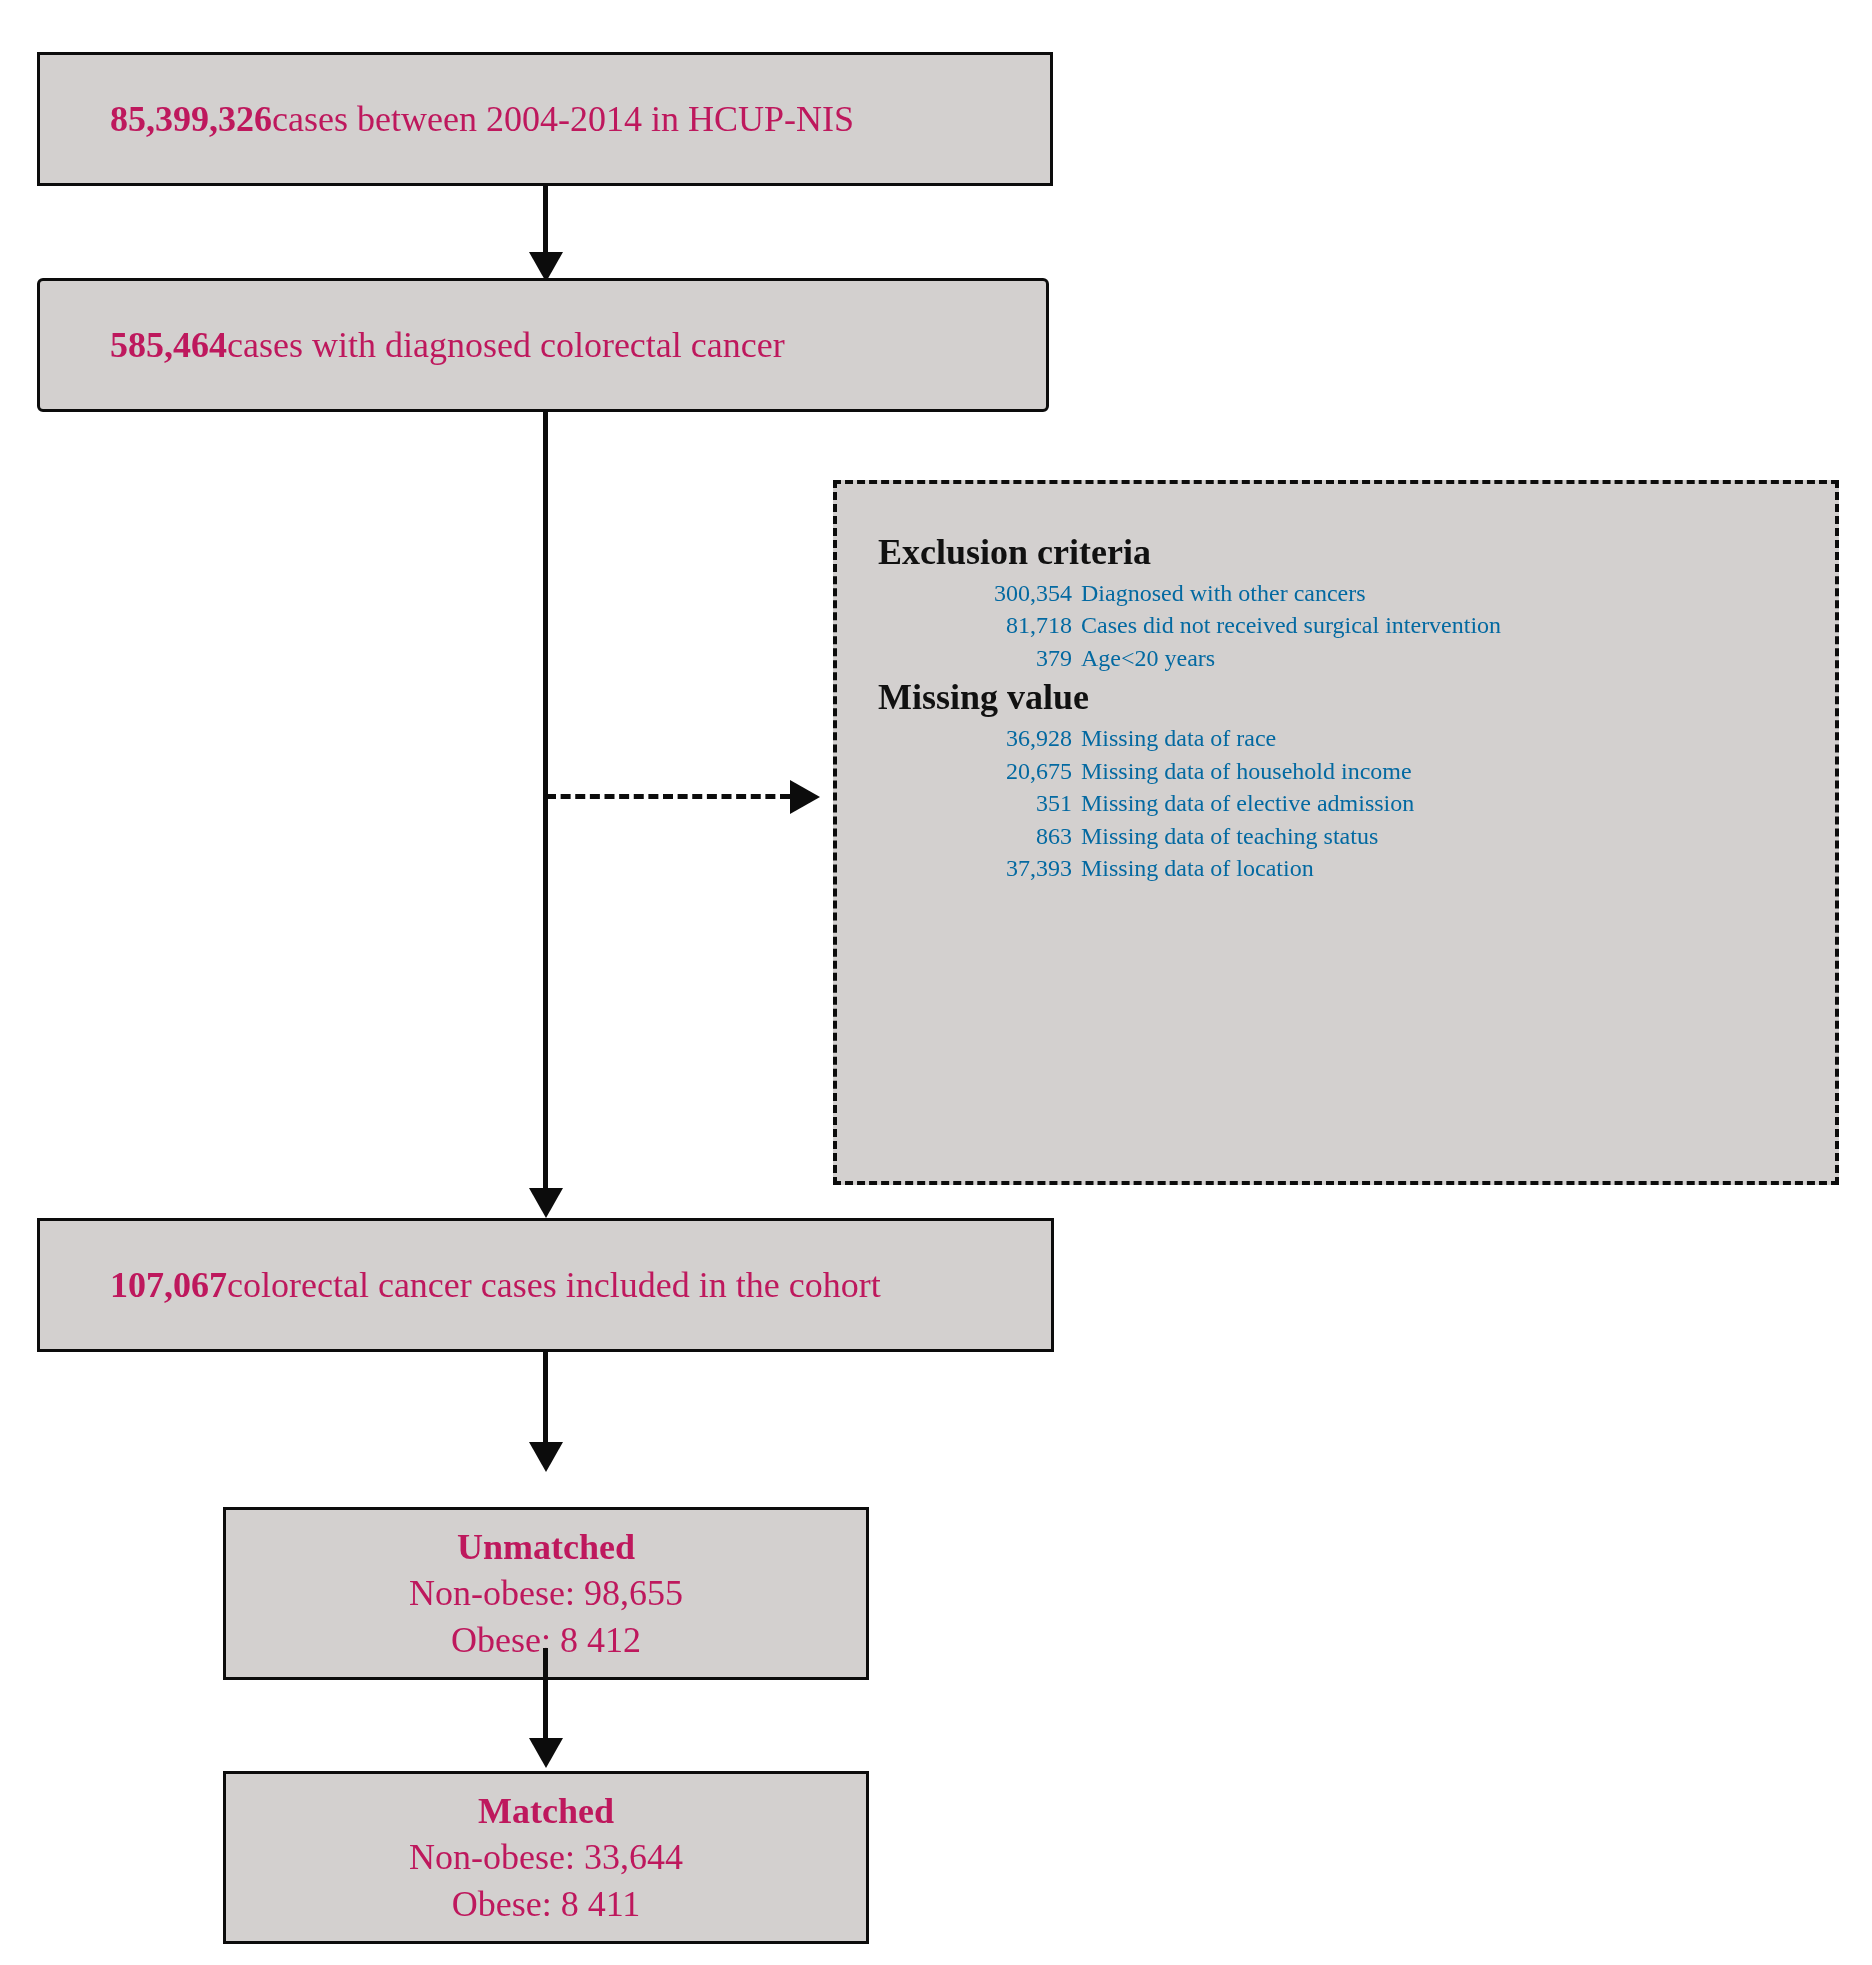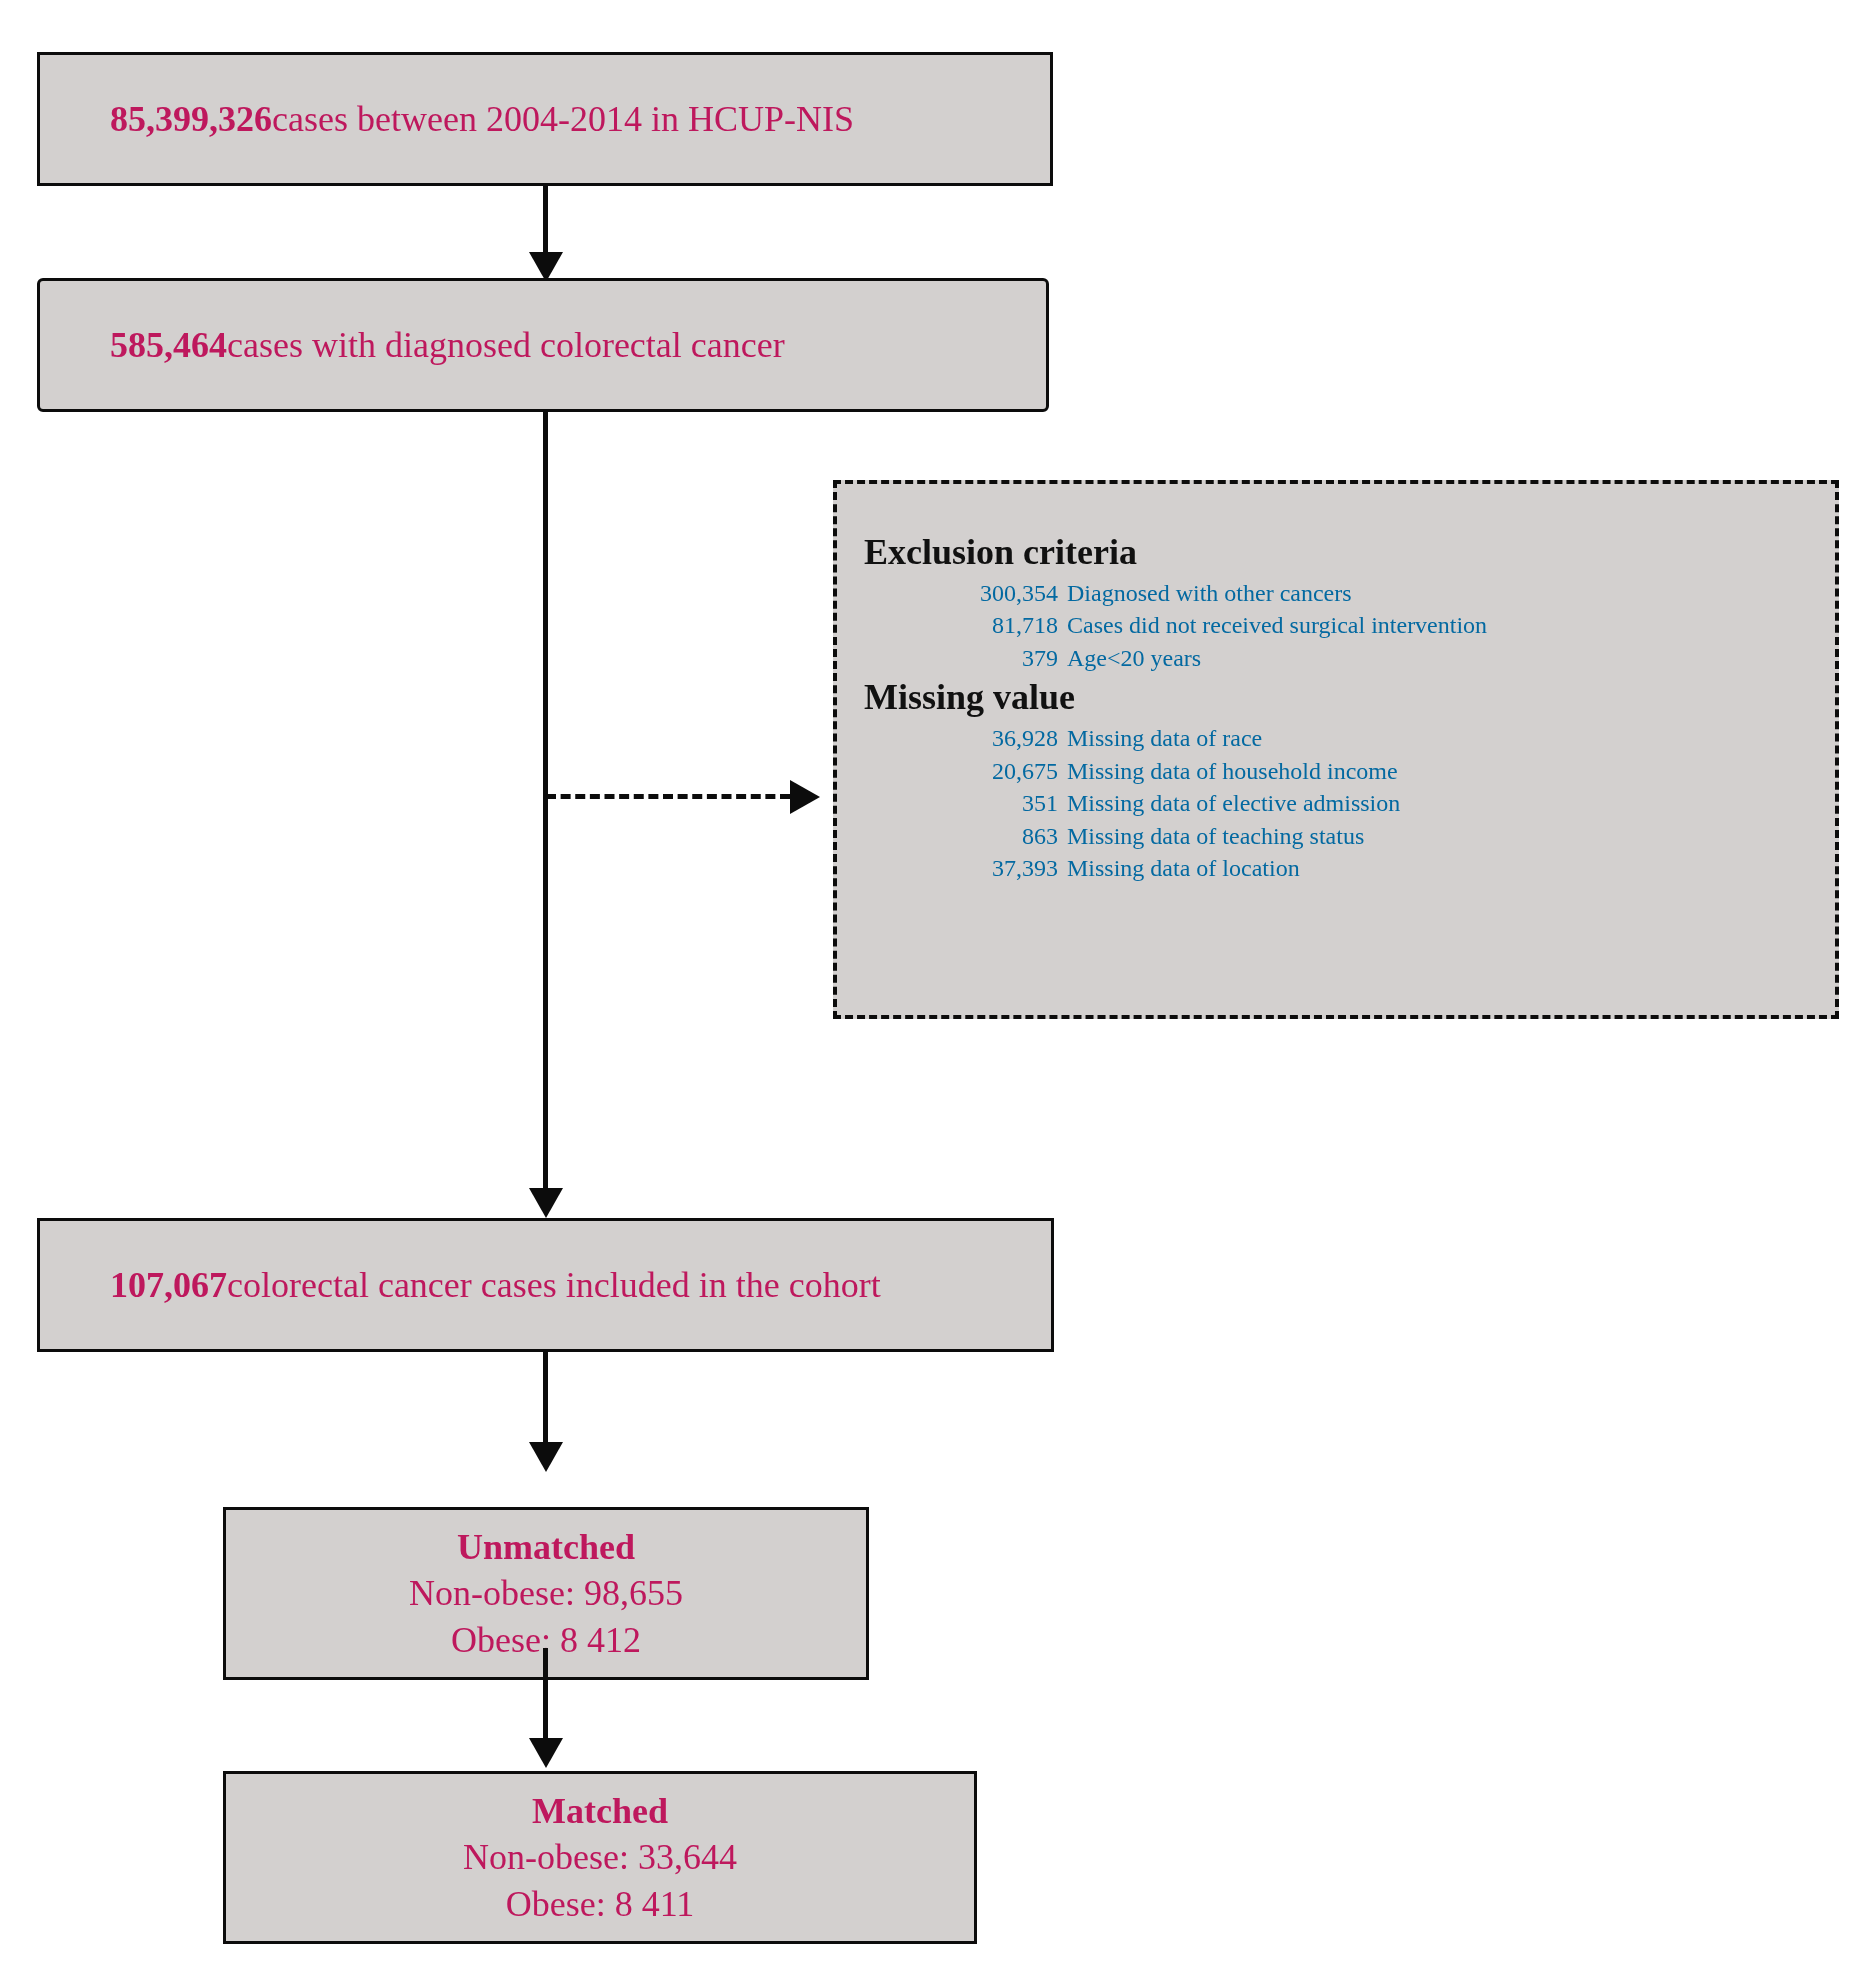--- a/index.html
+++ b/index.html
@@ -122,21 +122,21 @@
   <div class="fbox left-text" style="left:37px; top:278px; width:1012px; height:134px;border-radius:6px;">
     <div class="line"><span class="b">585,464</span><span>cases with diagnosed colorectal cancer</span></div>
   </div>
 
   <div class="vline" style="left:543px; top:412px; height:786px;"></div>
   <div class="arrowhead" style="left:529px; top:1188px;"></div>
 
   <div class="hdash" style="left:546px; top:794px; width:244px;"></div>
   <div class="arrowright" style="left:790px; top:780px;"></div>
 
-  <div class="dbox" style="left:833px; top:480px; width:1006px; height:539px;">
+  <div class="dbox" style="left:833px; top:480px; width:1006px; height:705px;padding-left:14px;">
 
     <div class="dhead">Exclusion criteria</div>
 
     <div class="drow">
       <span class="num">300,354</span>
       <span class="txt">Diagnosed with other cancers</span>
     </div>
     <div class="drow">
       <span class="num">81,718</span>
       <span class="txt">Cases did not received surgical intervention</span>
@@ -179,20 +179,20 @@
 
   <div class="fbox center-text" style="left:223px; top:1475px; width:646px; height:173px;margin-top:32px;">
     <div class="line b">Unmatched</div>
     <div class="line">Non-obese: 98,655</div>
     <div class="line">Obese: 8 412</div>
   </div>
 
   <div class="vline" style="left:543px; top:1648px; height:97px;"></div>
   <div class="arrowhead" style="left:529px; top:1738px;"></div>
 
-  <div class="fbox center-text" style="left:223px; top:1771px; width:754px; height:173px;">
+  <div class="fbox center-text" style="left:223px; top:1771px; width:646px; height:173px;">
     <div class="line b">Matched</div>
     <div class="line">Non-obese: 33,644</div>
     <div class="line">Obese: 8 411</div>
   </div>
 
 </div>
 
 
 </body></html>

